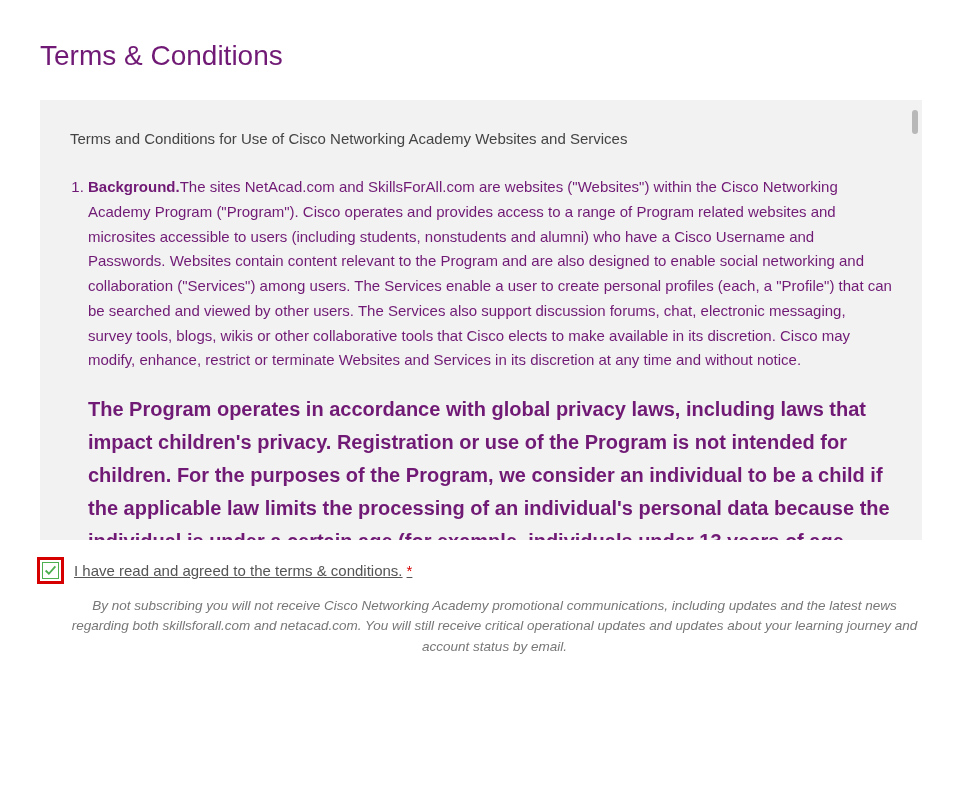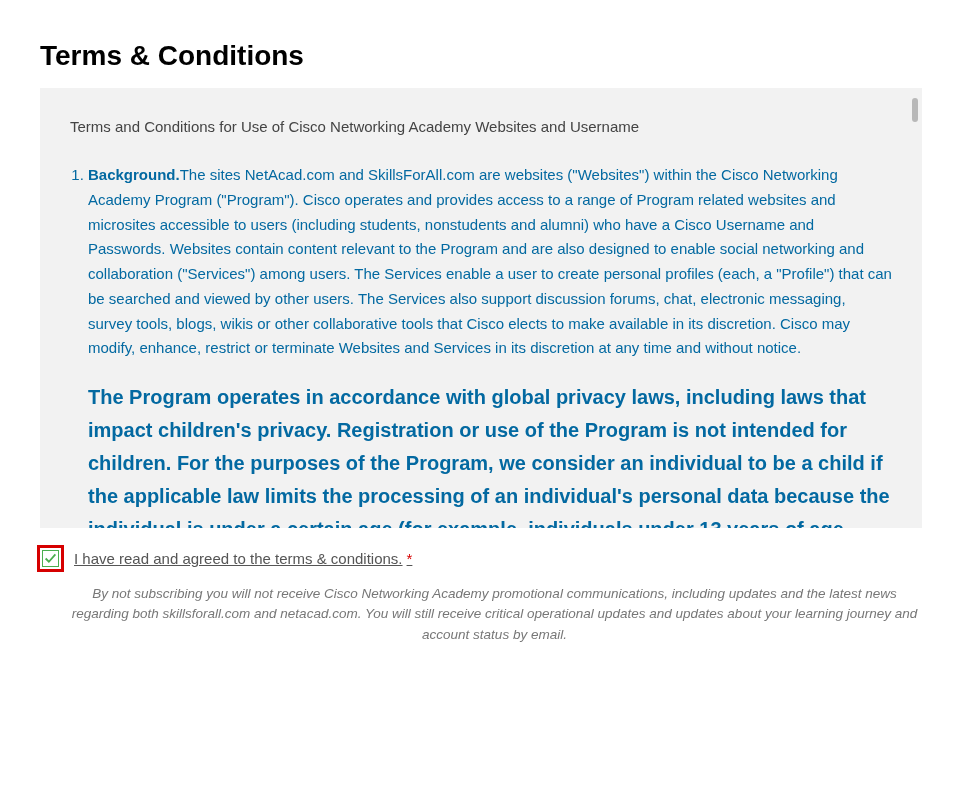--- a/index.html
+++ b/index.html
@@ -9,44 +9,44 @@
     }
     body {
       font-family: -apple-system, BlinkMacSystemFont, "Segoe UI", Helvetica, Arial, sans-serif;
       background: #fff;
       padding: 40px;
       color: #333;
       width: 962px;
     }
     .page-title {
       font-size: 28px;
-      font-weight: 700;
-      color: #000000;
-      margin-bottom: 16px;
+      font-weight: 400;
+      color: #701a75;
+      margin-bottom: 28px;
     }
     .terms-box {
       background: #f2f2f2;
       padding: 30px 30px 20px 30px;
       height: 440px;
       overflow-y: auto;
       position: relative;
     }
     .terms-intro {
       font-size: 15px;
       color: #444;
       margin-bottom: 28px;
     }
     .terms-list {
       list-style: decimal;
       padding-left: 18px;
     }
     .terms-list li {
       font-size: 15px;
       line-height: 1.65;
-      color: #0369a1;
+      color: #701a75;
       margin-bottom: 20px;
     }
     .term-head {
       font-weight: 700;
     }
     .term-bold-para {
       font-weight: 700;
       margin-top: 20px;
       line-height: 1.65;
       font-size: 20px;
@@ -146,21 +146,21 @@
       display: inline-flex;
     }
   </style>
 </head>
 <body>
 
 <h1 class="page-title">Terms &amp; Conditions</h1>
 
 <div class="terms-box">
   <div class="scrollbar-indicator"></div>
-  <p class="terms-intro">Terms and Conditions for Use of Cisco Networking Academy Websites and Username</p>
+  <p class="terms-intro">Terms and Conditions for Use of Cisco Networking Academy Websites and Services</p>
   <ol class="terms-list">
     <li>
       <span class="term-head">Background.</span><span>The sites NetAcad.com and SkillsForAll.com are websites ("Websites") within the Cisco Networking Academy Program ("Program"). Cisco operates and provides access to a range of Program related websites and microsites accessible to users (including students, nonstudents and alumni) who have a Cisco Username and Passwords. Websites contain content relevant to the Program and are also designed to enable social networking and collaboration ("Services") among users. The Services enable a user to create personal profiles (each, a "Profile") that can be searched and viewed by other users. The Services also support discussion forums, chat, electronic messaging, survey tools, blogs, wikis or other collaborative tools that Cisco elects to make available in its discretion. Cisco may modify, enhance, restrict or terminate Websites and Services in its discretion at any time and without notice.</span>
       <p class="term-bold-para">The Program operates in accordance with global privacy laws, including laws that impact children's privacy. Registration or use of the Program is not intended for children. For the purposes of the Program, we consider an individual to be a child if the applicable law limits the processing of an individual's personal data because the individual is under a certain age (for example, individuals under 13 years of age</p>
     </li>
   </ol>
 </div>
 
 <div class="checkbox-section">
 

